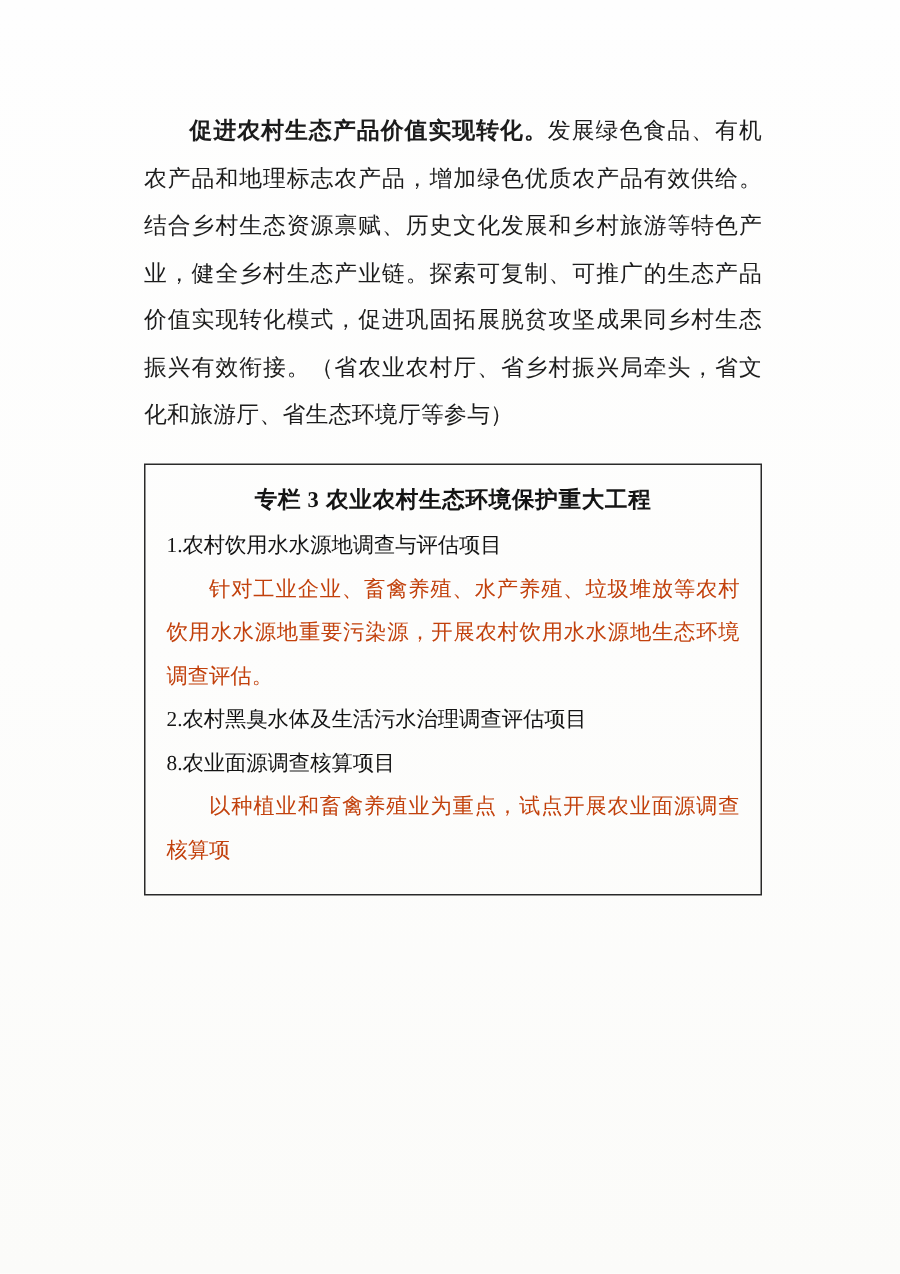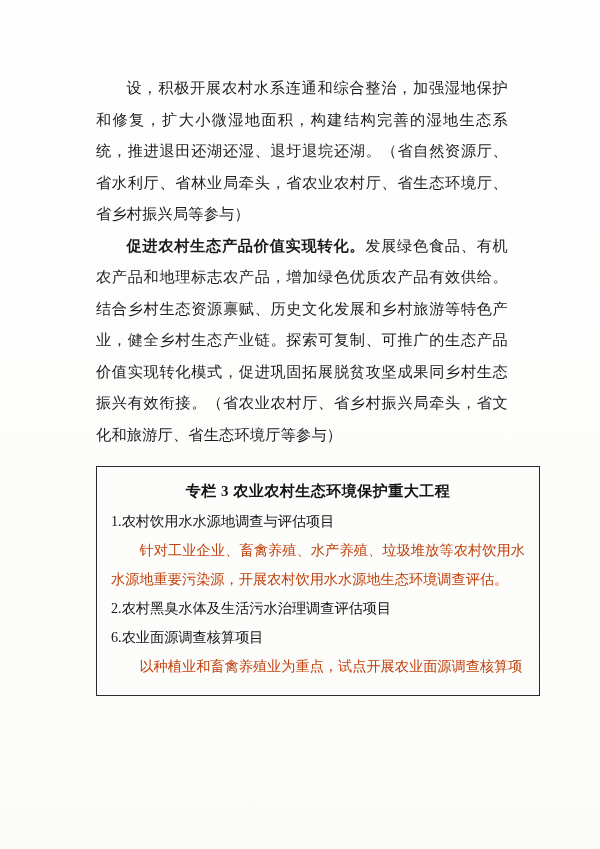--- a/index.html
+++ b/index.html
@@ -46,21 +46,21 @@
   }
   .bold-lead {
     font-weight: bold;
     margin-top: 12px;
   }
   .box {
     margin-top: 16px;
     border: 1px solid #2a2a2a;
     padding: 10px 14px 14px 14px;
     box-sizing: border-box;
-    width: 444px;
+    width: 412px;
   }
   .box-title {
     text-align: center;
     font-size: 15px;
     font-weight: bold;
     line-height: 28px;
     color: #141414;
     margin-bottom: 2px;
     letter-spacing: 0.5px;
   }
@@ -96,30 +96,29 @@
   }
 </style>
 </head>
 <body>
 
 <div class="page">
   <div class="scan-tint"></div>
 
   <div class="content">
 
-    <p class="body-text indent">设，积极开展农村水系连通和综合整治，加强湿地保护和修复，扩大小微湿地面积，构建结构完善的湿地生态系统，推进退田还湖还湿、退圩退垸还湖。（省自然资源厅、省水利厅、省林业局牵头，省农业农村厅、省生态环境厅、省乡村振兴局等参与）</p>
 
     <p class="body-text indent"><span class="bold-lead">促进农村生态产品价值实现转化。</span><span>发展绿色食品、有机农产品和地理标志农产品，增加绿色优质农产品有效供给。结合乡村生态资源禀赋、历史文化发展和乡村旅游等特色产业，健全乡村生态产业链。探索可复制、可推广的生态产品价值实现转化模式，促进巩固拓展脱贫攻坚成果同乡村生态振兴有效衔接。（省农业农村厅、省乡村振兴局牵头，省文化和旅游厅、省生态环境厅等参与）</span></p>
 
     <div class="box">
       <div class="box-title">专栏 3  农业农村生态环境保护重大工程</div>
 
       <p class="box-item-title">1.农村饮用水水源地调查与评估项目</p>
       <p class="box-item-body">针对工业企业、畜禽养殖、水产养殖、垃圾堆放等农村饮用水水源地重要污染源，开展农村饮用水水源地生态环境调查评估。</p>
 
       <p class="box-item-title">2.农村黑臭水体及生活污水治理调查评估项目</p>
 
-      <p class="box-item-title">6.农业面源调查核算项目</p>
+      <p class="box-item-title">8.农业面源调查核算项目</p>
       <p class="box-item-body">以种植业和畜禽养殖业为重点，试点开展农业面源调查核算项</p>
     </div>
   </div>
 
 </div>
 
 </body></html>

